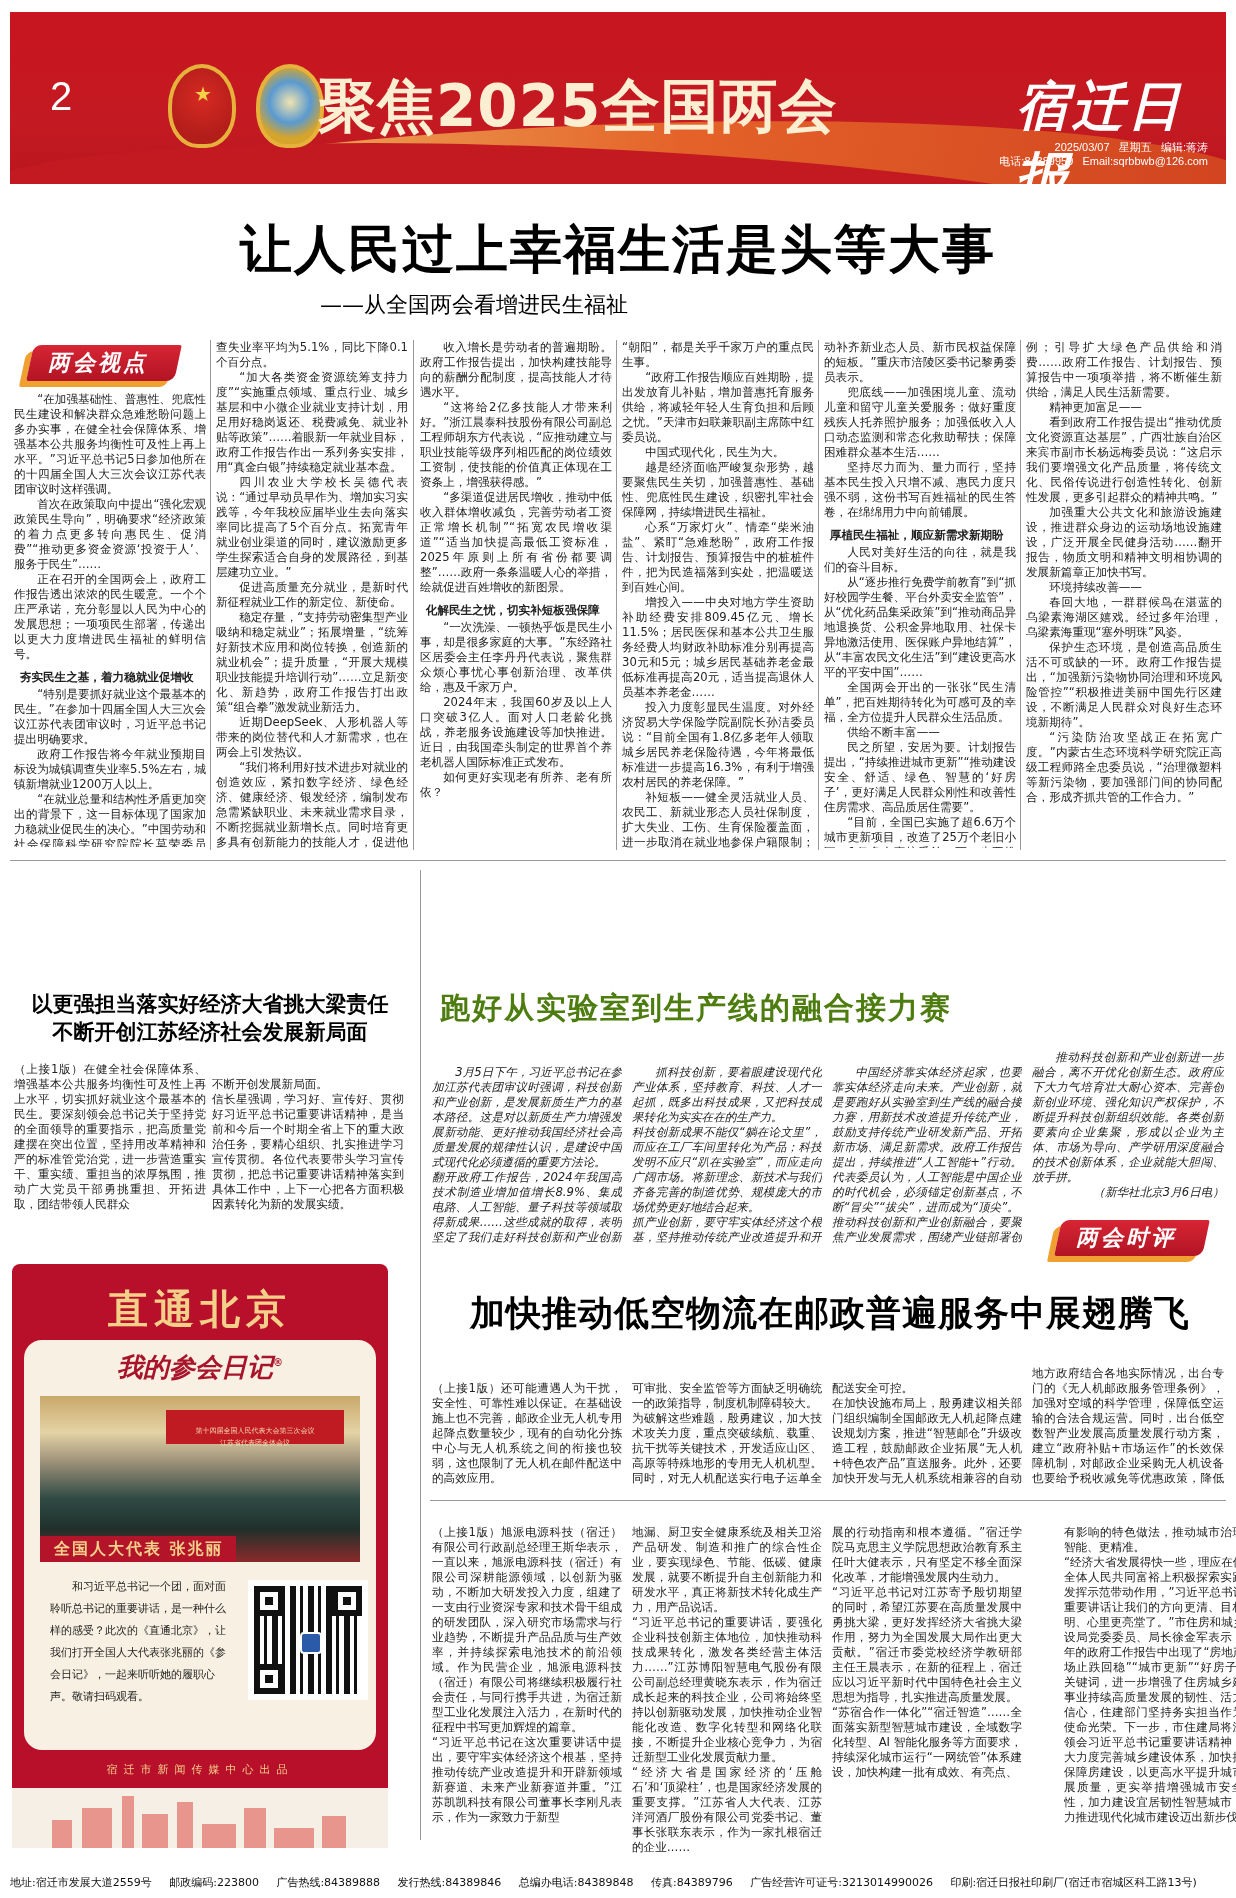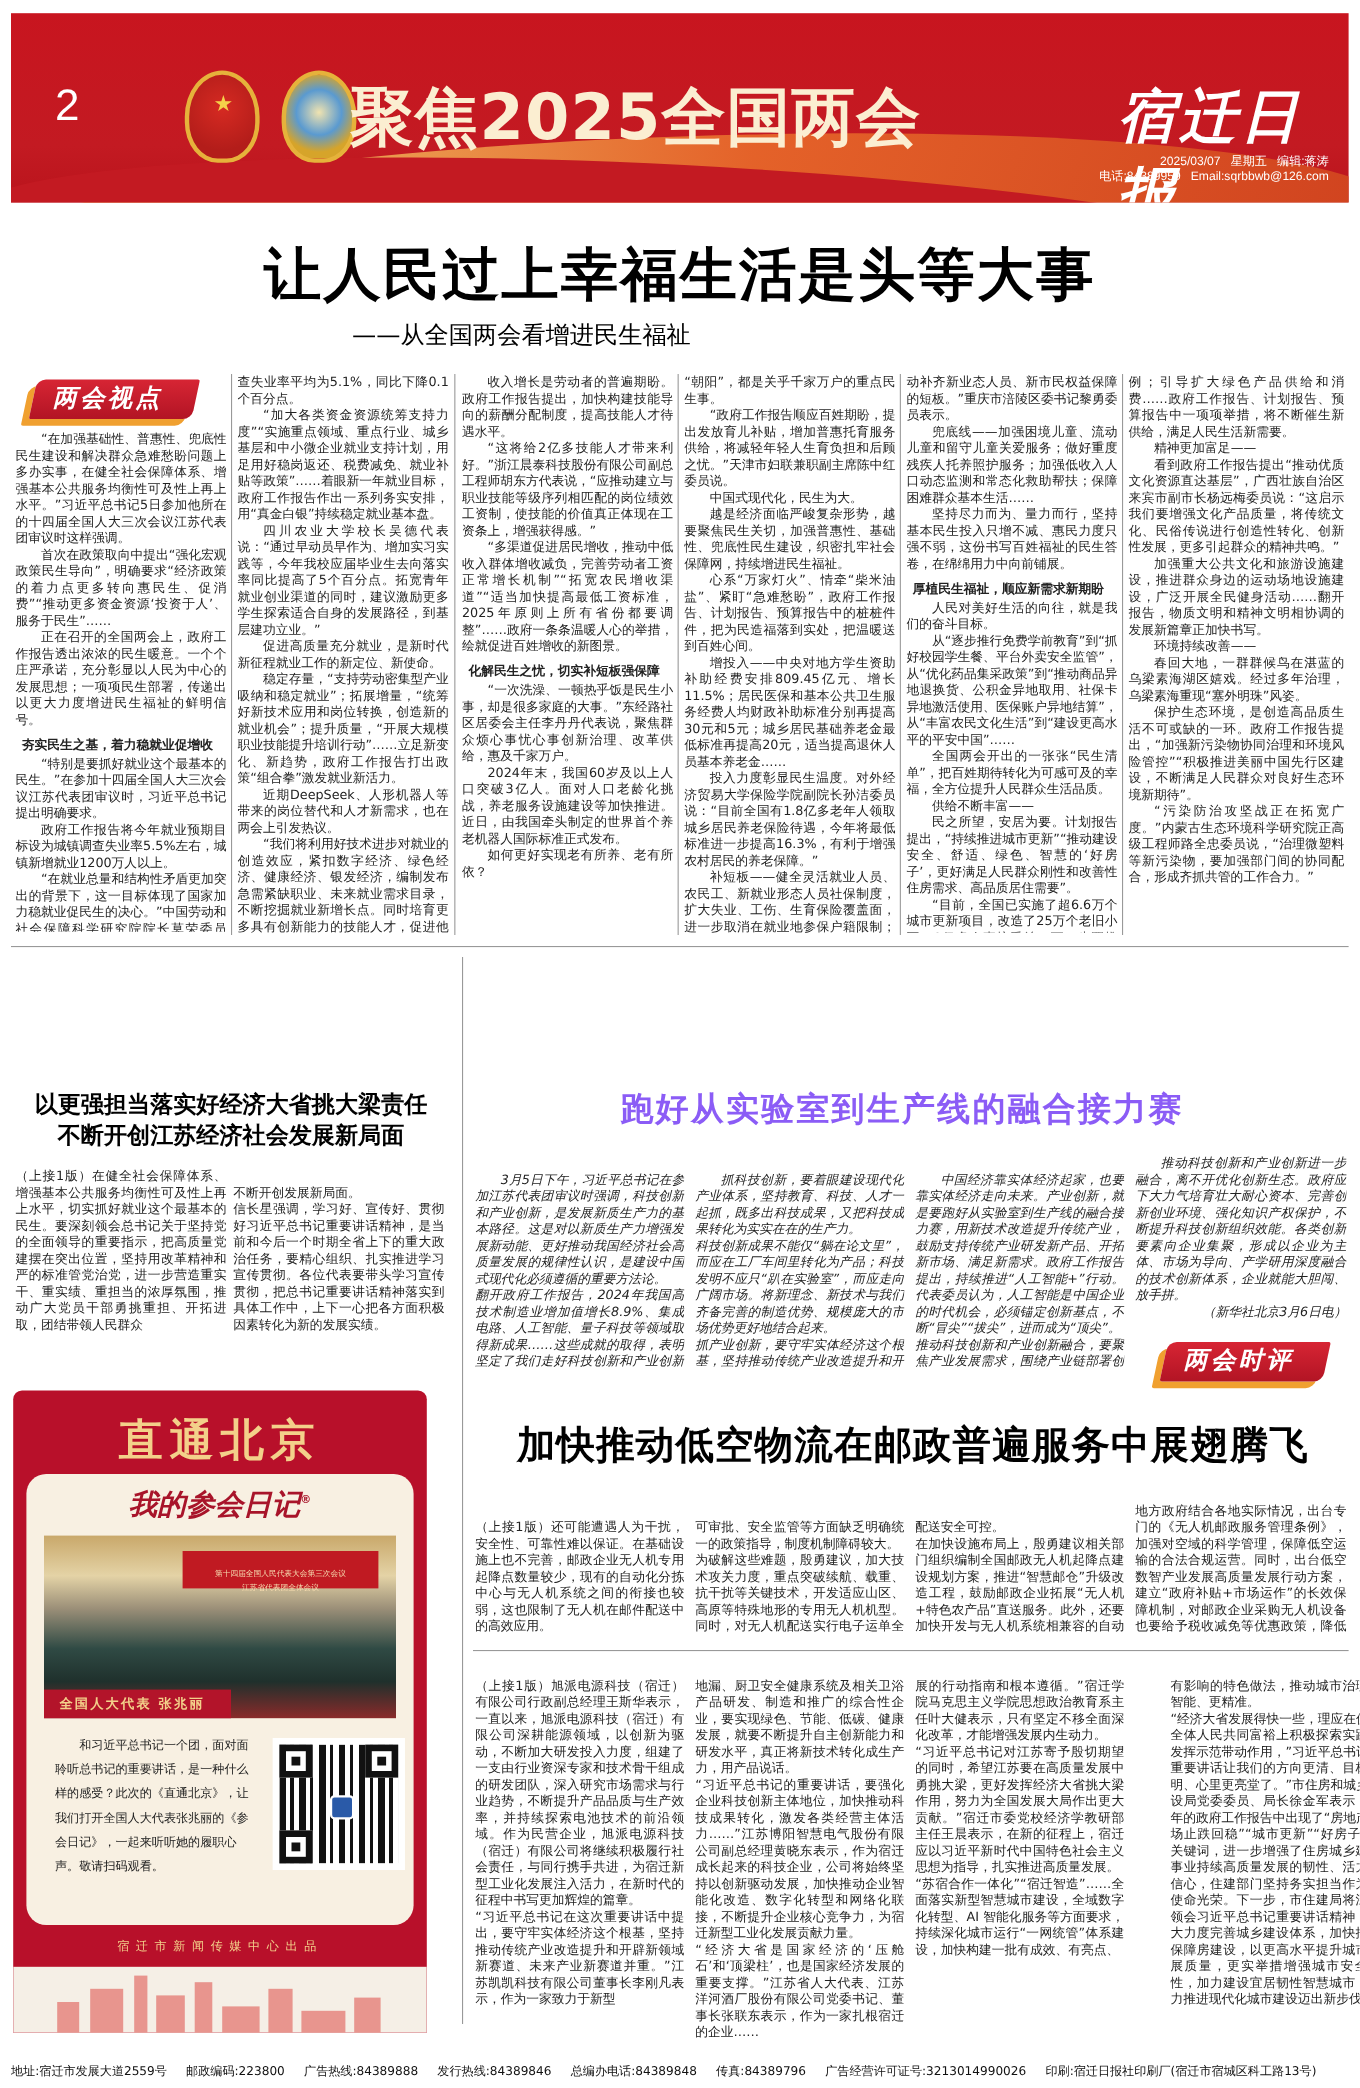--- a/index.html
+++ b/index.html
@@ -34,31 +34,31 @@
 
   .col { position: absolute; font-size: 11.6px; line-height: 15px; color: #222; text-align: justify; overflow: hidden; font-family: "DejaVu Sans", sans-serif; }
   .col p { text-indent: 2em; }
   .col .sub { font-weight: bold; text-indent: 0.5em; margin: 8px 0 2px; }
   .dateline { text-align: right; }
 
   .vrule { position: absolute; width: 1px; background: #999; }
   .hrule { position: absolute; height: 1px; background: #999; }
 
   .headline-2 { position: absolute; left: 20px; top: 990px; width: 380px; text-align: center; font-size: 21px; font-weight: bold; line-height: 28px; color: #000; }
-  .headline-3 { position: absolute; left: 440px; top: 988px; width: 760px; text-align: center; font-size: 30px; font-weight: bold; color: #8b5cf6; font-family: "DejaVu Serif", serif; letter-spacing: 2px; }
+  .headline-3 { position: absolute; left: 440px; top: 988px; width: 760px; font-size: 30px; font-weight: bold; color: #4d7c0f; font-family: "DejaVu Serif", serif; letter-spacing: 2px; }
   .headline-4 { position: absolute; left: 430px; top: 1290px; width: 800px; text-align: center; font-size: 35px; font-weight: bold; color: #000; font-family: "DejaVu Serif", serif; letter-spacing: 1px; }
 
   
   .promo { position: absolute; left: 12px; top: 1264px; width: 376px; height: 584px; background: #b8102a; border-radius: 8px 8px 0 0; overflow: hidden; }
   .promo-title { position: absolute; left: 0; top: 18px; width: 100%; text-align: center; font-size: 40px; font-weight: bold; color: #f3d08a; font-family: "DejaVu Serif", serif; letter-spacing: 6px; }
   .promo-card { position: absolute; left: 12px; top: 76px; width: 352px; height: 410px; background: #f8f0e2; border-radius: 18px; }
   .promo-sub { position: absolute; left: 0; top: 10px; width: 100%; text-align: center; font-size: 26px; font-weight: bold; font-style: italic; color: #a8142a; }
   .promo-photo { position: absolute; left: 16px; top: 56px; width: 320px; height: 166px; background: linear-gradient(180deg, #c9a86a 0%, #e4d3a6 22%, #9b8f78 40%, #2f4a44 62%, #1f302c 80%, #8a2a2a 100%); }
   .promo-photo .banner { position: absolute; left: 126px; top: 14px; width: 178px; height: 34px; background: #c01a22; color: #f6dcb0; font-size: 7px; line-height: 12px; text-align: center; padding-top: 15px; }
-  .promo-photo .caption { position: absolute; left: 0; bottom: 0; width: 170px; height: 26px; background: #b3142a; color: #f3d08a; font-size: 12px; font-weight: bold; line-height: 26px; padding-left: 14px; letter-spacing: 2px; }
+  .promo-photo .caption { position: absolute; left: 0; bottom: 0; width: 196px; height: 26px; background: #b3142a; color: #f3d08a; font-size: 16px; font-weight: bold; line-height: 26px; padding-left: 14px; letter-spacing: 2px; }
   .promo-text { position: absolute; left: 26px; top: 236px; width: 186px; font-size: 11px; line-height: 22px; color: #222; text-indent: 2em; }
   .qr { position: absolute; left: 224px; top: 240px; width: 120px; height: 120px; background:
       repeating-linear-gradient(90deg, #111 0 6px, #fff 6px 10px, #111 10px 13px, #fff 13px 18px),
       #fff; border: 6px solid #fff; }
   .qr .finder { position: absolute; width: 30px; height: 30px; border: 6px solid #111; background: #fff; }
   .qr .finder::after { content: ""; position: absolute; left: 5px; top: 5px; width: 8px; height: 8px; background: #111; }
   .qr .center { position: absolute; left: 46px; top: 46px; width: 22px; height: 22px; background: #2a5aa8; border-radius: 4px; border: 2px solid #fff; }
   .promo-footer { position: absolute; left: 0; top: 498px; width: 100%; text-align: center; font-size: 11px; color: #f3d08a; letter-spacing: 6px; }
   .promo-skyline { position: absolute; left: 0; top: 524px; width: 100%; height: 60px; background: #f5efe6; }
   .promo-skyline .b { position: absolute; bottom: 0; background: #e8958e; }

